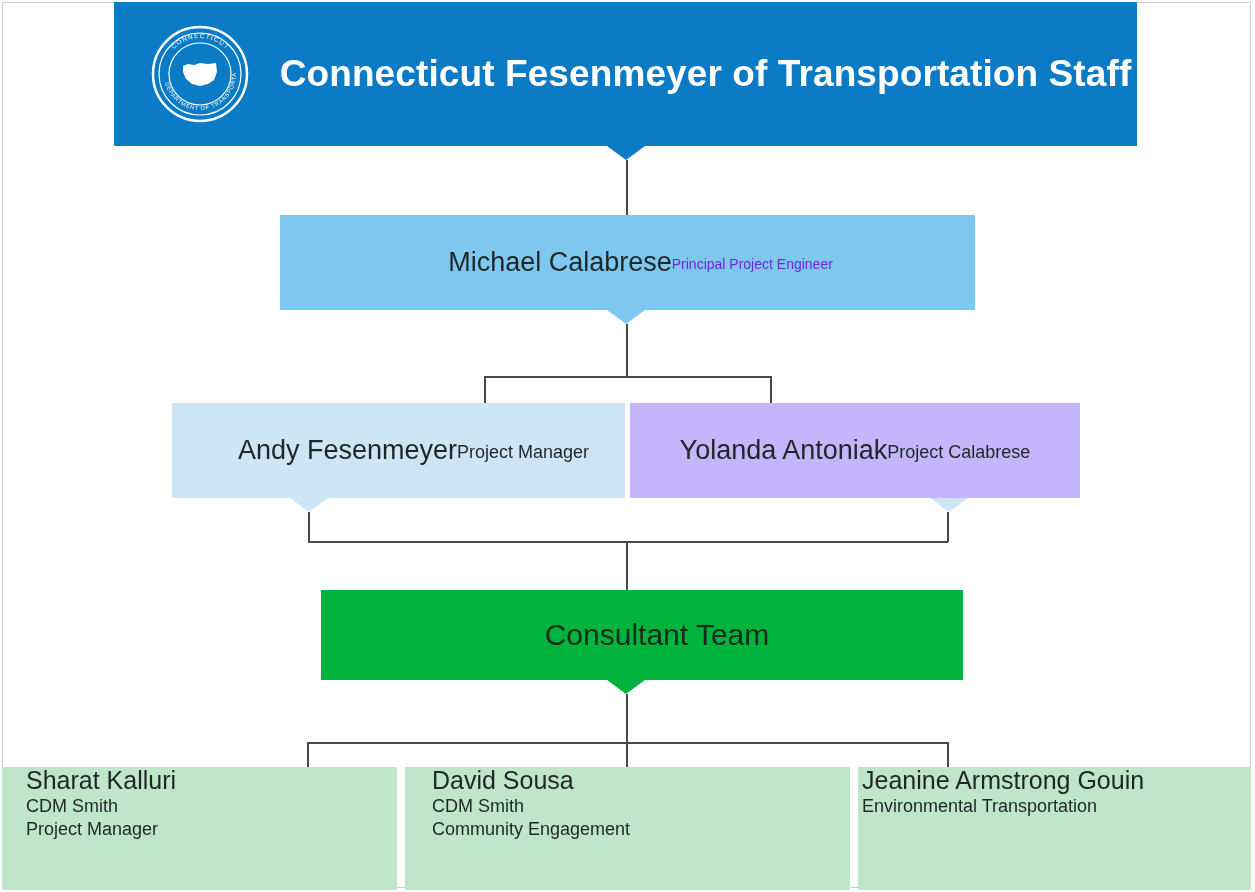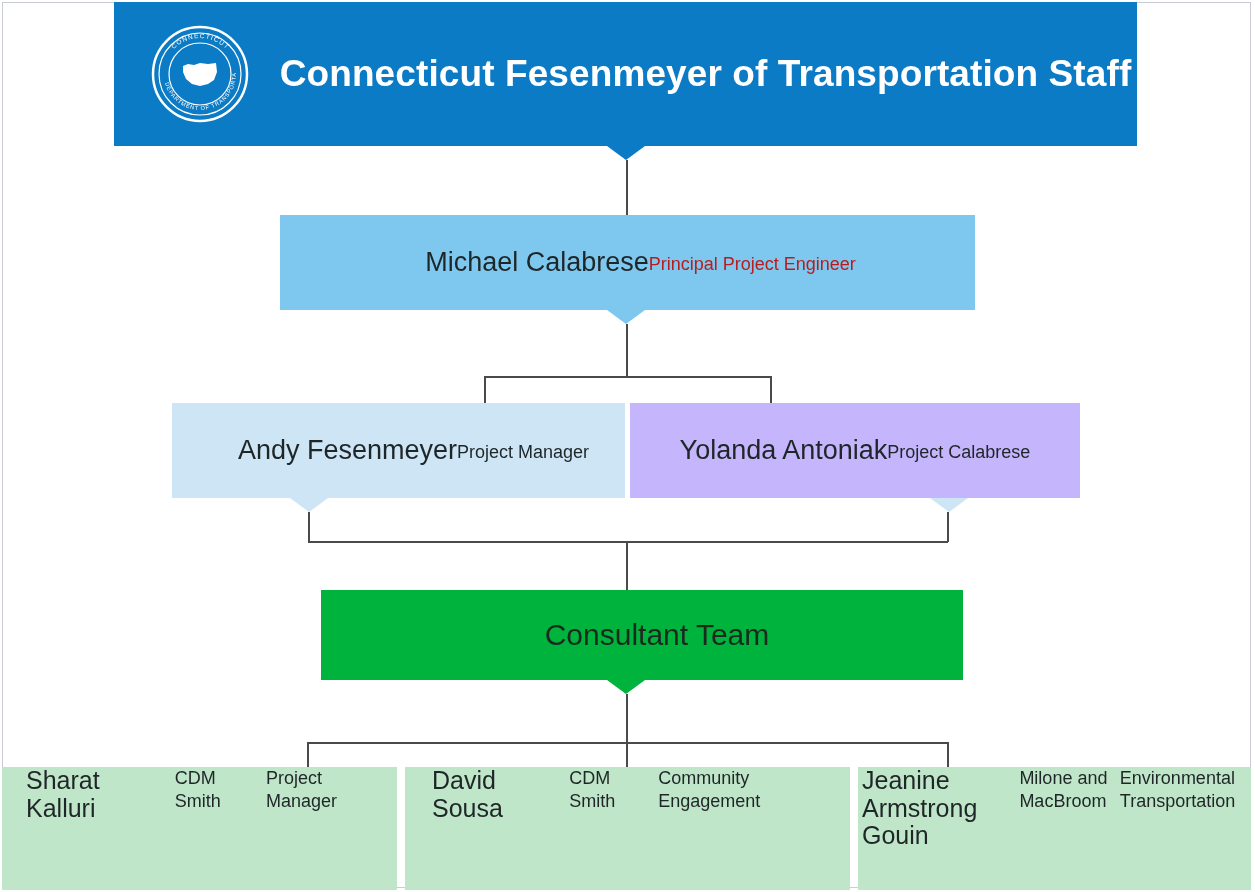--- a/index.html
+++ b/index.html
@@ -86,22 +86,22 @@
     width: 695px;
     height: 95px;
     background: #7ec8ef;
     padding-left: 26px;
   }
   .calabrese .title {
     font-size: 27px;
     color: #1f2628;
   }
   .calabrese .sub {
-    font-size: 18px;
-    color: #b91c1c;
+    font-size: 14px;
+    color: #6d28d9;
     margin-top: 4px;
   }
 
   
   .fesenmeyer {
     left: 172px;
     top: 403px;
     width: 453px;
     height: 95px;
     background: #cde5f5;
@@ -138,21 +138,21 @@
     font-size: 30px;
     color: #1b2a1f;
   }
 
   
   .bottom {
     position: absolute;
     box-sizing: border-box;
     background: #bfe6c8;
     display: flex;
-    flex-direction: row;
+    flex-direction: column;
   }
   .bottom .title {
     font-size: 25px;
     color: #1f2628;
     line-height: 1.1;
   }
   .bottom .sub {
     font-size: 18px;
     color: #1f2628;
     line-height: 1.28;
@@ -246,17 +246,16 @@
   </div>
 
   <div class="bottom b2">
     <div class="title">David Sousa</div>
     <div class="sub">CDM Smith</div>
     <div class="sub">Community Engagement</div>
   </div>
 
   <div class="bottom b3">
     <div class="title">Jeanine Armstrong Gouin</div>
-    <div class="sub">Milone and MacBroom</div>
     <div class="sub">Environmental Transportation</div>
   </div>
 
 </div>
 
 </body></html>

